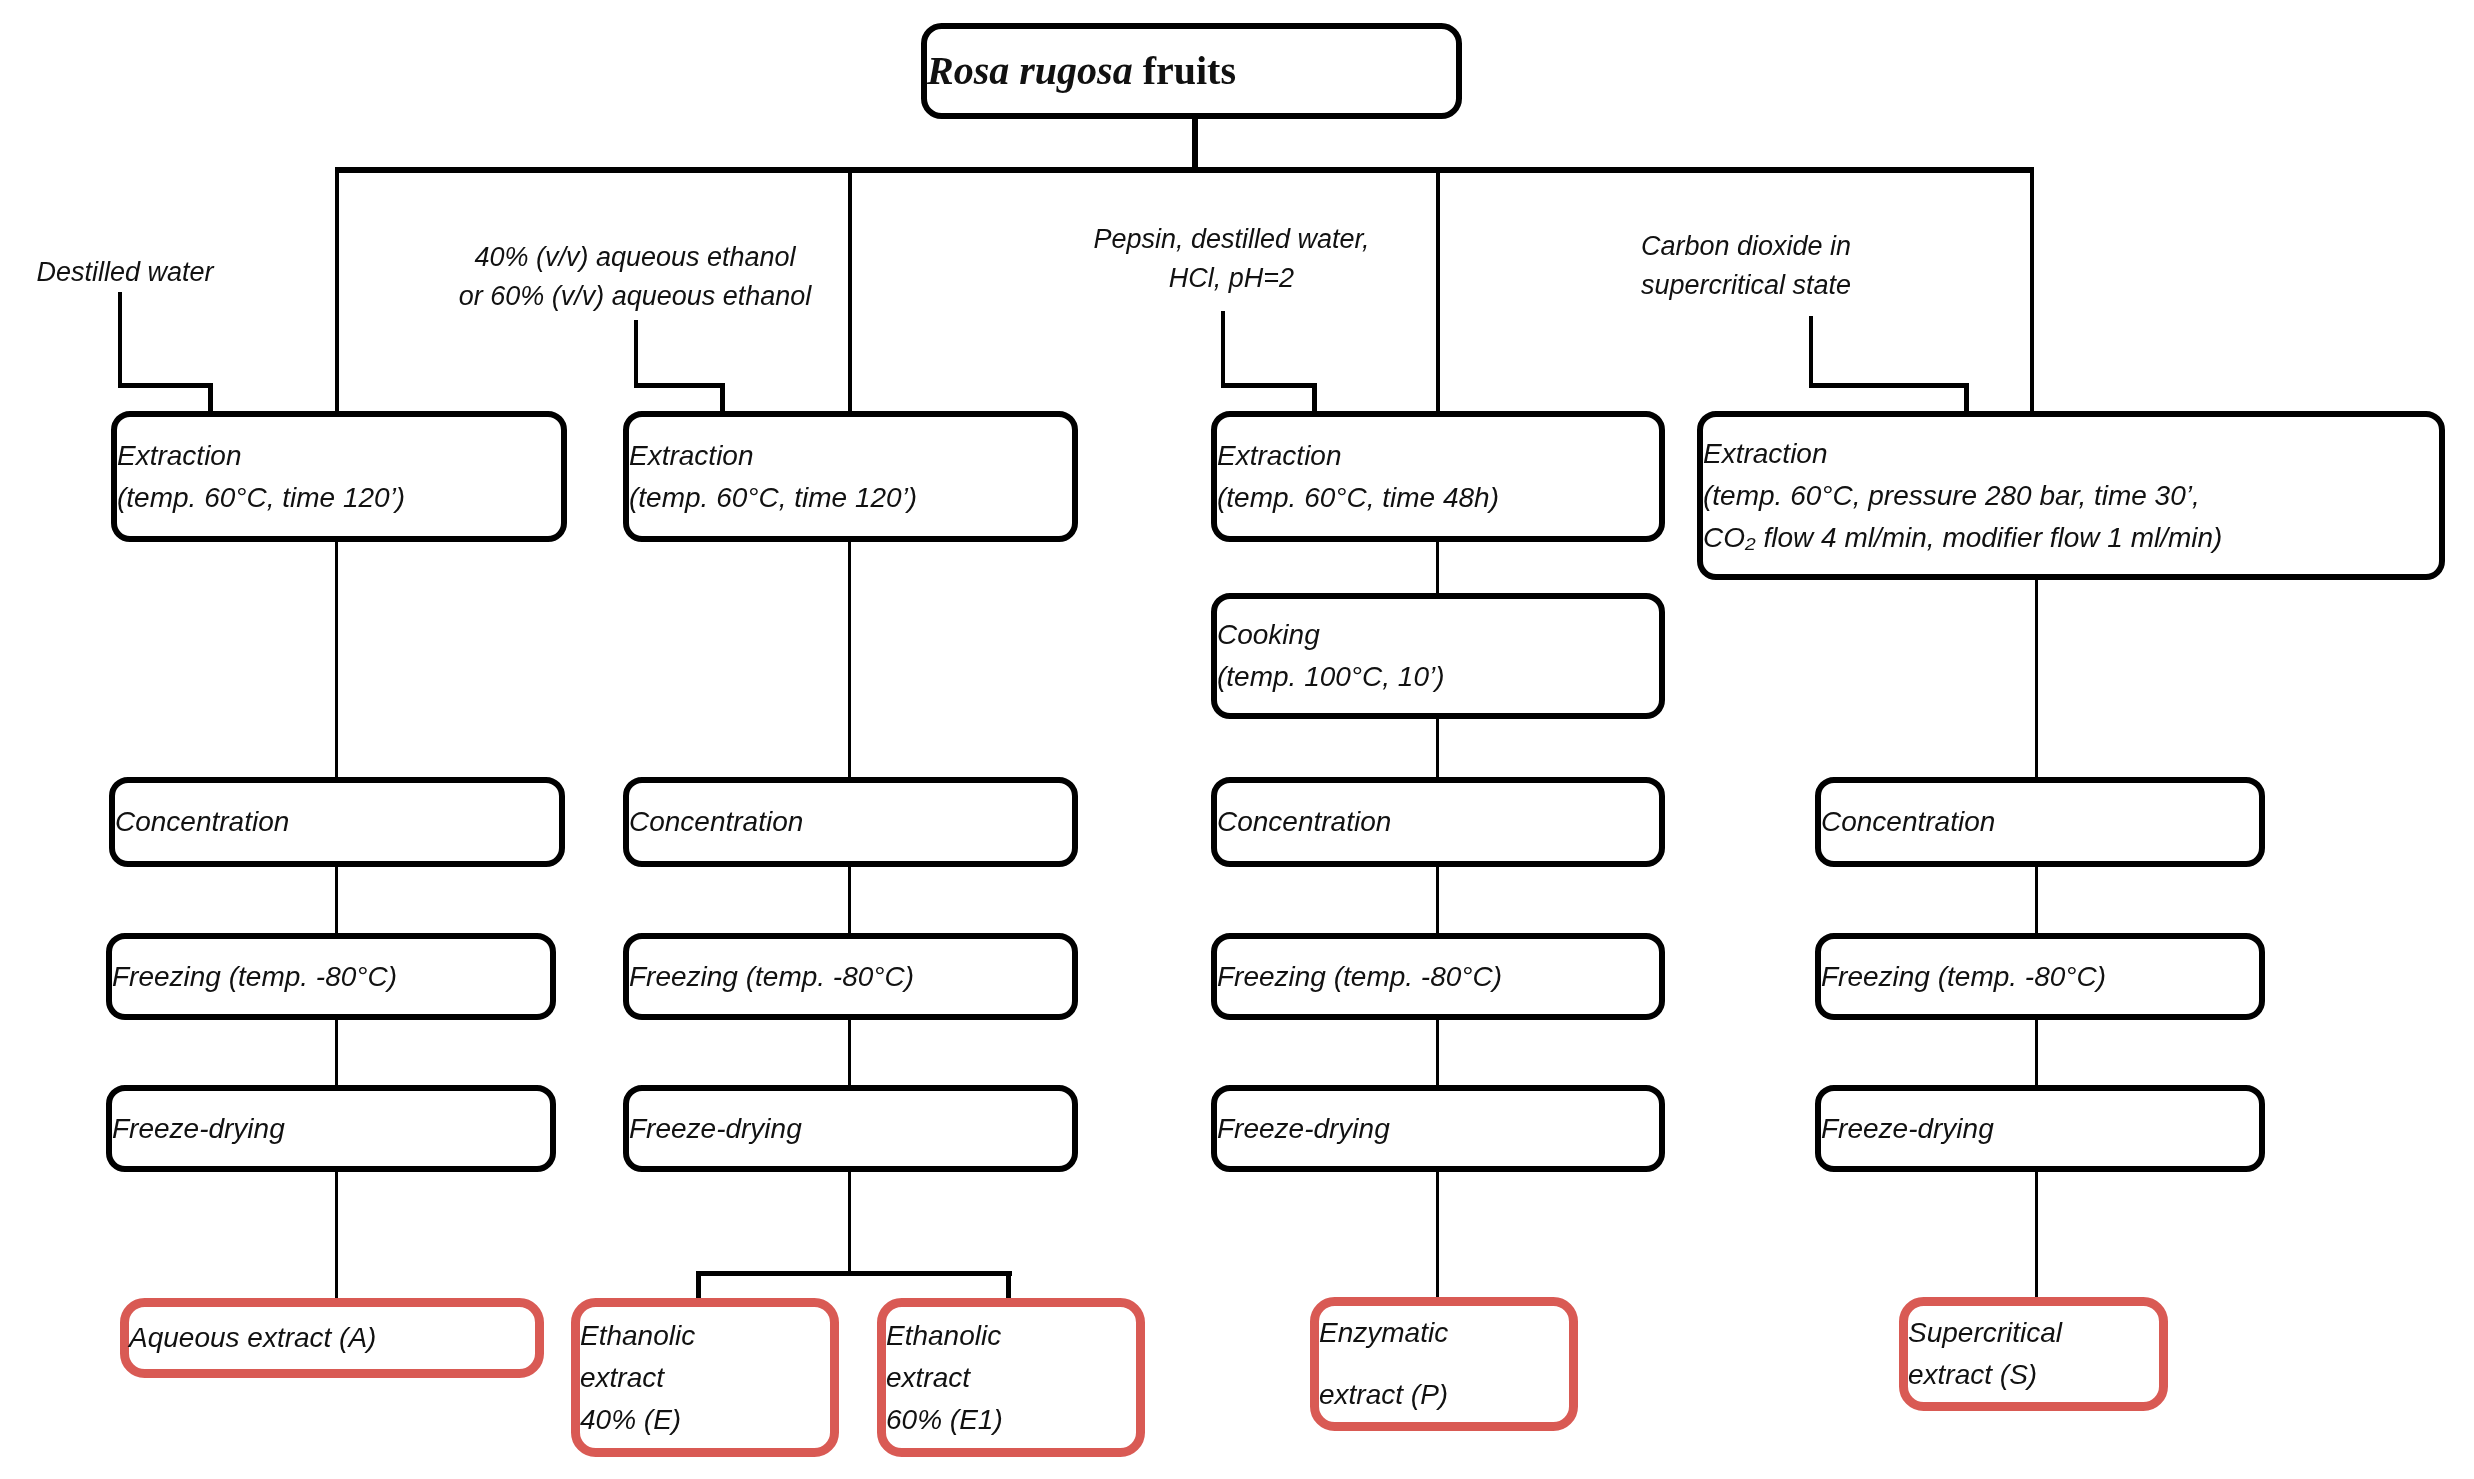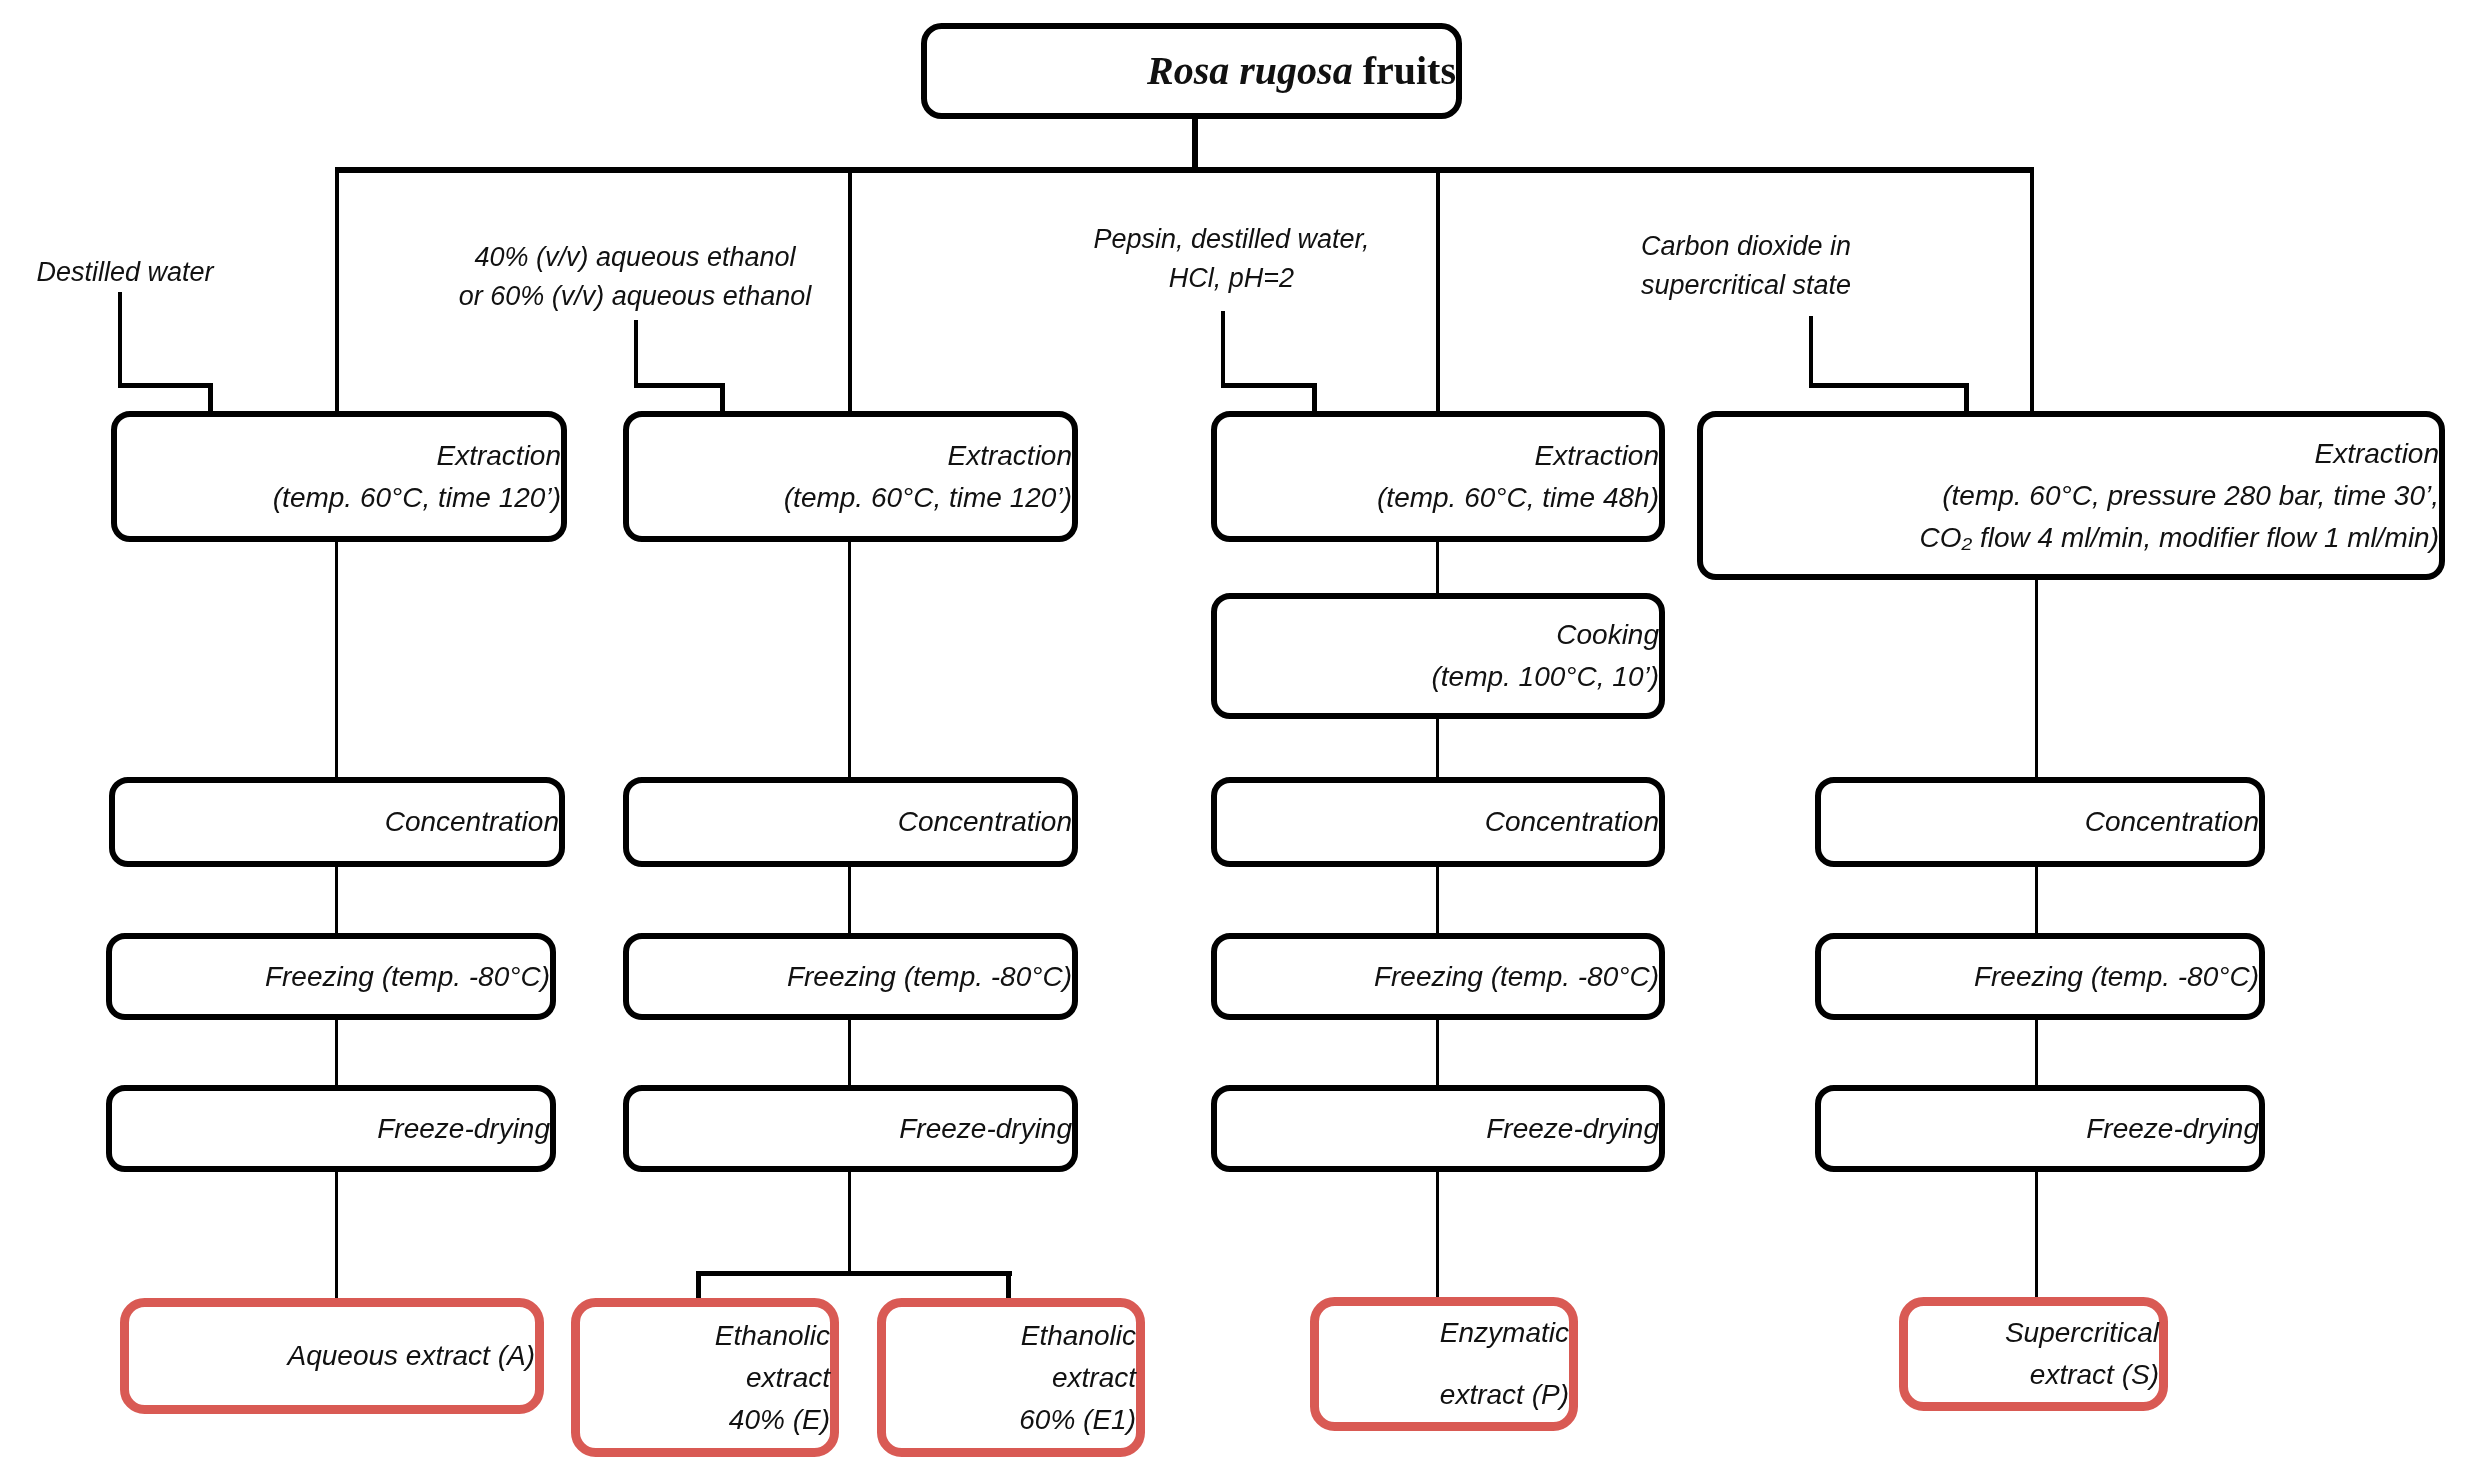--- a/index.html
+++ b/index.html
@@ -17,21 +17,21 @@
     background: var(--color-line, #000000);
   }
   .box {
     position: absolute;
     box-sizing: border-box;
     background: #ffffff;
     border: 6.1px solid var(--color-process-border, #000000);
     border-radius: 19px;
     display: flex;
     flex-direction: column;
-    align-items: flex-end;
+    align-items: flex-start;
     justify-content: center;
     text-align: center;
     font-style: italic;
     font-size: 28px;
     line-height: 1.5;
   }
   .box.title-box {
     border-width: 6.8px;
     border-radius: 20.5px;
     font-style: normal;
@@ -182,21 +182,21 @@
   <div class="box" style="left:623px; top:1085px; width:455px; height:87px;">
     <div>Freeze-drying</div>
   </div>
   <div class="box" style="left:1211px; top:1085px; width:454px; height:87px;">
     <div>Freeze-drying</div>
   </div>
   <div class="box" style="left:1815px; top:1085px; width:450px; height:87px;">
     <div>Freeze-drying</div>
   </div>
 
-  <div class="box extract" style="left:120px; top:1298px; width:424px; height:116px;">
+  <div class="box extract" style="left:120px; top:1298px; width:424px; height:80px;">
     <div>Aqueous extract (A)</div>
   </div>
   <div class="box extract" style="left:571px; top:1298px; width:268px; height:159px;">
     <div>Ethanolic</div>
     <div>extract</div>
     <div>40% (E)</div>
   </div>
   <div class="box extract" style="left:877px; top:1298px; width:268px; height:159px;">
     <div>Ethanolic</div>
     <div>extract</div>

